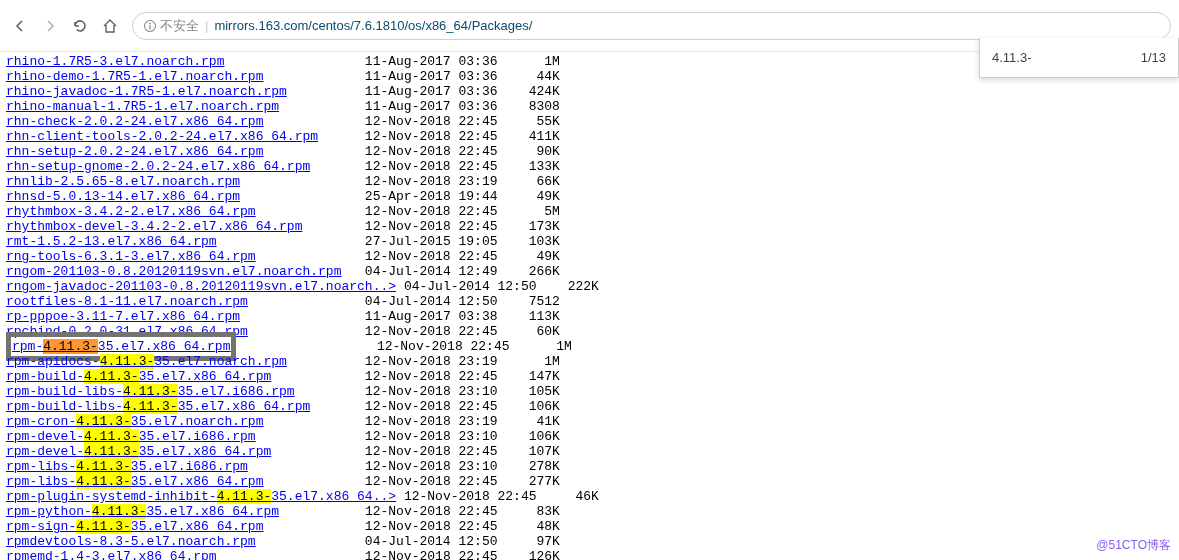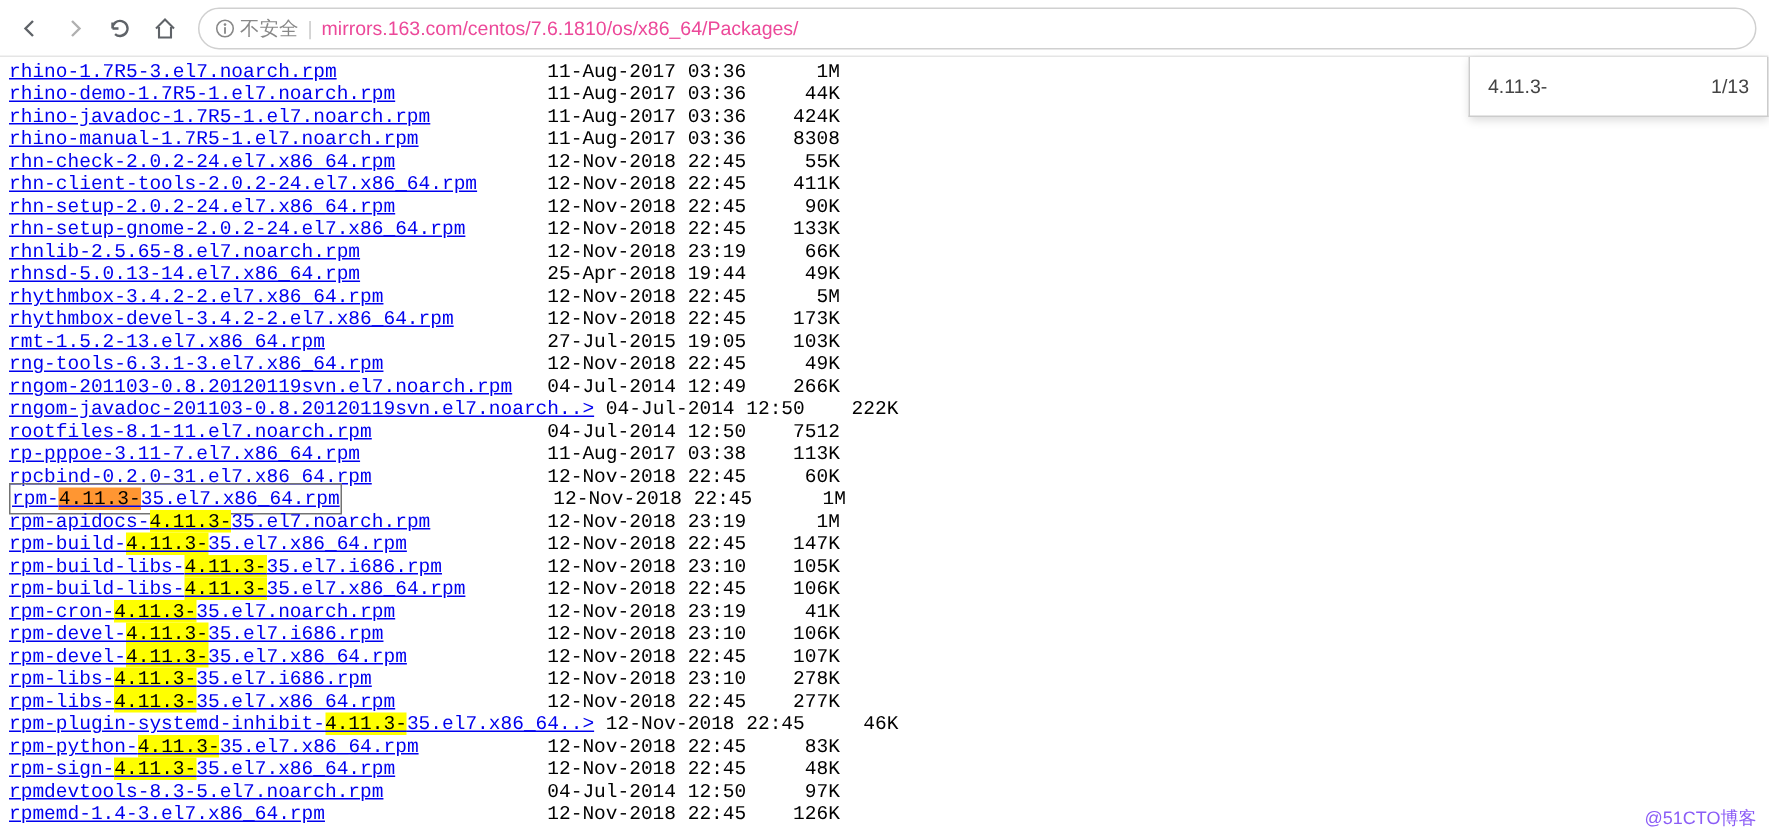--- a/index.html
+++ b/index.html
@@ -1,36 +1,36 @@
 <!DOCTYPE html>
 <html><head>
 <meta charset="utf-8">
 <style>
   * { margin:0; padding:0; box-sizing:border-box; }
   html, body { width:1179px; height:560px; background:#fff; font-family:Arial,"Microsoft YaHei",sans-serif; overflow:hidden; }
 
   
-  .tb { height:38px; display:flex; align-items:center; padding:0 8px; border-bottom:1px solid #e5e5e5; gap:6px; }
+  .tb { height:52px; display:flex; align-items:center; padding:0 8px; border-bottom:1px solid #e5e5e5; gap:6px; }
   .nav-ic { width:24px; height:24px; display:flex; align-items:center; justify-content:center; color:#5f6368; border-radius:12px; }
   .nav-ic.d { color:#b0b0b0; }
   .addr { flex:1; height:28px; border:1px solid #d0d0d0; border-radius:14px; display:flex; align-items:center; padding:0 10px; font-size:13px; color:#666; margin-left:4px; }
   .addr .warn { display:flex; align-items:center; gap:3px; color:#888; }
   .addr .sep { color:#ccc; margin:0 6px; }
-  .addr .url { color:#ec4899; }
+  .addr .url { color:#0c4a6e; }
 
   
   .find { position:absolute; top:38px; right:0; width:200px; height:40px; background:#fff; border:1px solid #ccc; border-top:none; box-shadow:0 2px 6px rgba(0,0,0,.15); display:flex; align-items:center; padding:0 12px; font-size:13px; color:#444; justify-content:space-between; }
 
   
   .pg { padding-top:2px; }
   pre.row { font-family:"Courier New",monospace; font-size:13px; line-height:15px; white-space:pre; margin:0; padding:0 6px; }
   a.fn { color:#0000ee; text-decoration:underline; }
   mark { background:#ffff00; color:#000; padding:0; }
   mark.act { background:#ff9632; }
-  .boxed { border:1px solid #737373; padding:2px 1px; }
+  .boxed { border:5px solid #737373; padding:2px 1px;text-decoration:underline; }
 
   .wm { position:absolute; right:8px; bottom:6px; font-size:12px; color:#8b5cf6; }
 </style>
 </head>
 <body>
 
 <div class="tb">
   <div class="nav-ic">
       <svg width="16" height="16" viewBox="0 0 16 16">
         <path d="M10 3 L5 8 L10 13" fill="none" stroke="currentColor" stroke-width="1.6"></path>

